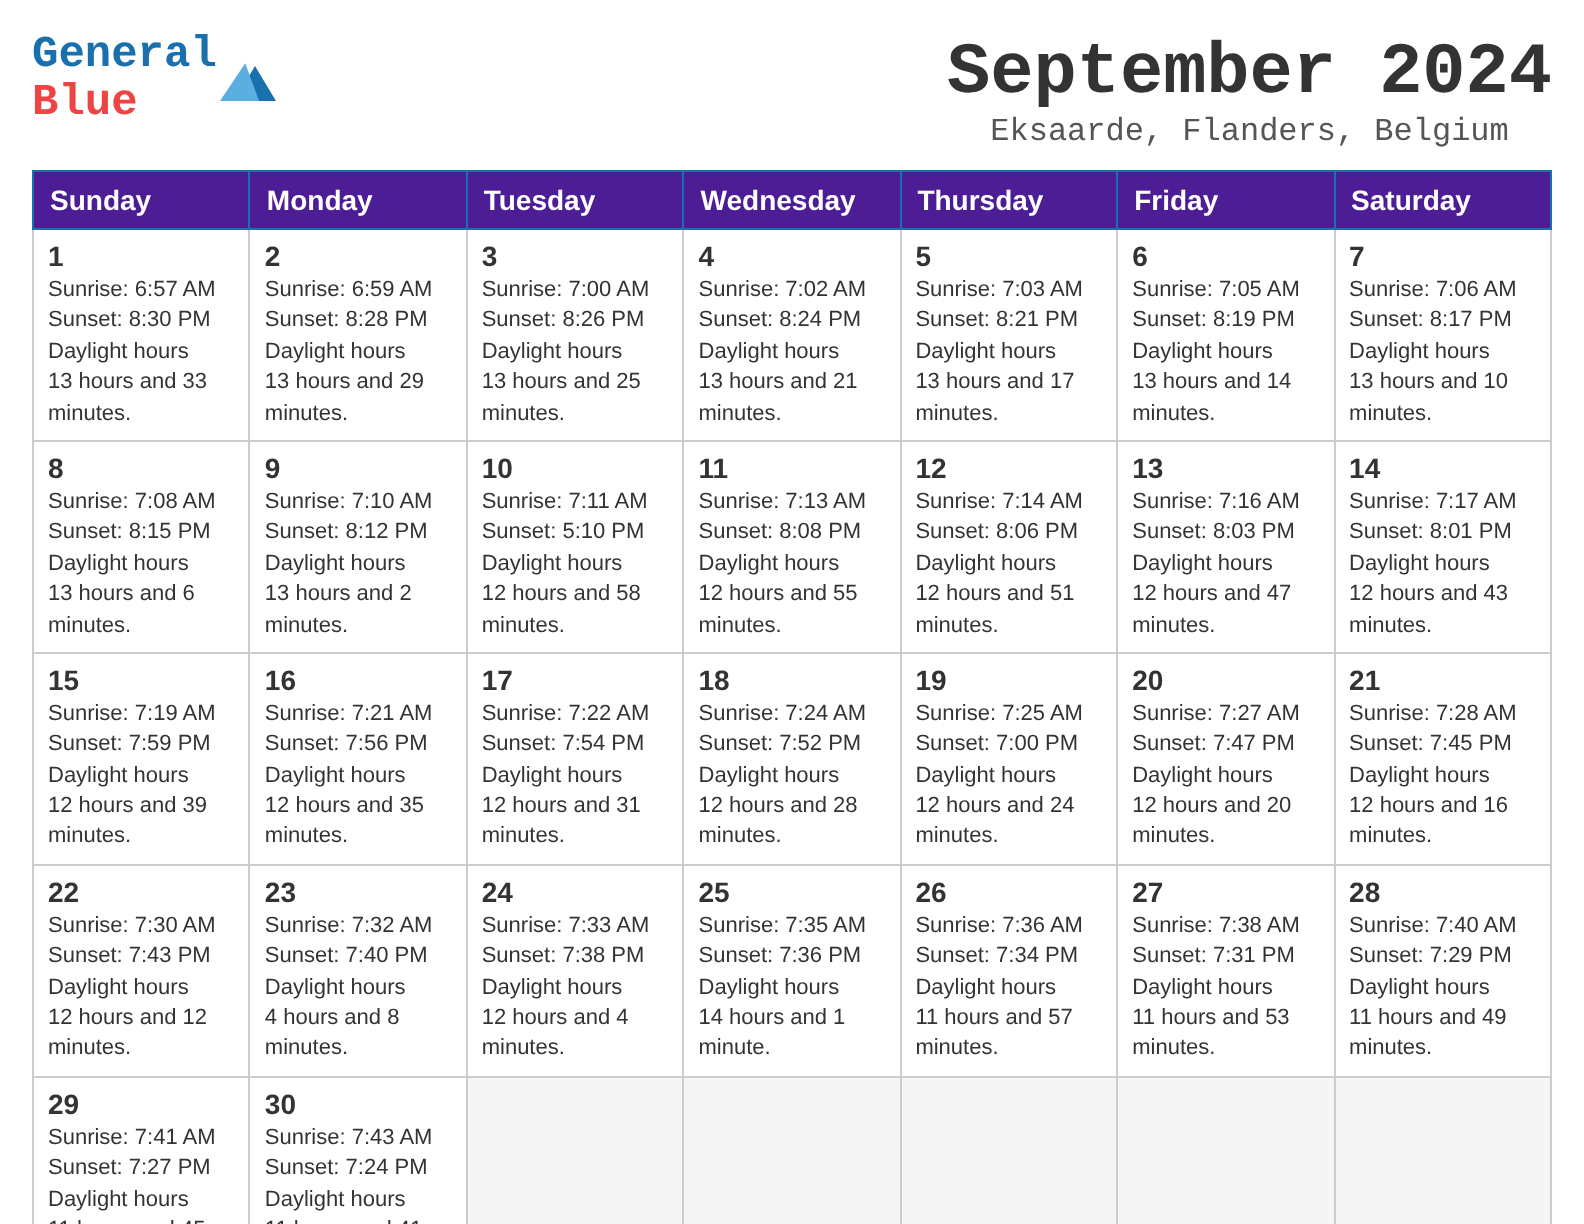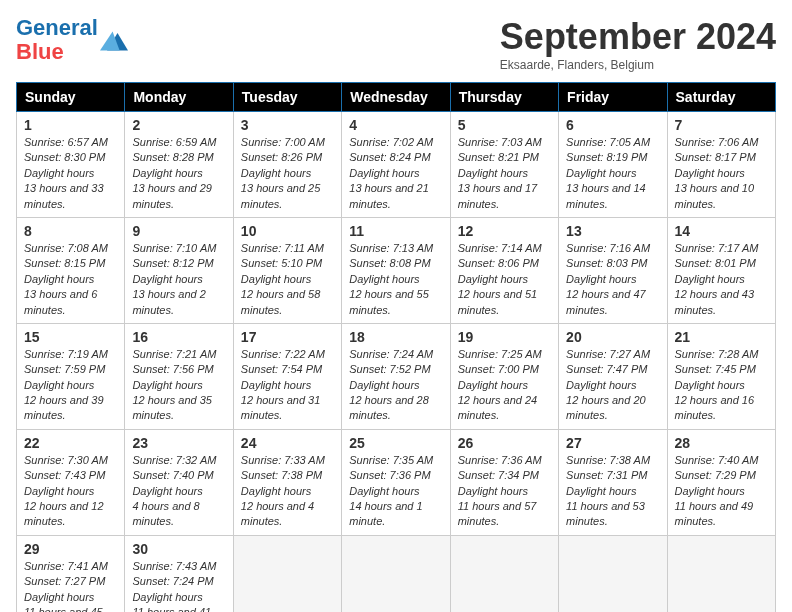--- a/index.html
+++ b/index.html
@@ -8,58 +8,59 @@
       background: #fff;
       width: 792px;
       min-height: 612px;
       padding: 16px;
     }
     .header-area {
       display: flex;
       justify-content: space-between;
       align-items: flex-start;
       margin-bottom: 10px;
+      font-family: Liberation Mono, monospace;
     }
     .logo {
       display: flex;
       align-items: center;
     }
     .logo-text {
       font-size: 22px;
       font-weight: bold;
       color: #333;
       line-height: 1.1;
     }
     .logo-text span {
       color: #1a6fad;
     }
     .logo-icon {
       width: 28px;
       height: 28px;
       margin-left: 2px;
     }
     .title-block {
-      text-align: left;
+      text-align: center;
     }
     .month-title {
       font-size: 36px;
       font-weight: bold;
       color: #333;
     }
     .location {
-      font-size: 12px;
+      font-size: 16px;
       color: #555;
     }
     table {
       width: 100%;
       border-collapse: collapse;
       table-layout: fixed;
     }
     th {
-      background: #000000;
+      background: #4c1d95;
       color: #fff;
       text-align: left;
       padding: 6px 8px;
       font-size: 14px;
       font-weight: bold;
       border: 1px solid #1a6fad;
     }
     td {
       border: 1px solid #ccc;
       vertical-align: top;
@@ -73,21 +74,20 @@
       background: #f5f5f5;
     }
     .day-num {
       font-size: 14px;
       font-weight: bold;
       display: block;
       margin-bottom: 2px;
     }
     .cell-info {
       line-height: 1.4;
-      font-style: italic;
     }
   </style>
 </head>
 <body>
 
 <div class="header-area">
   <div class="logo">
     <div>
       <div class="logo-text">
         <span>General</span><br>

